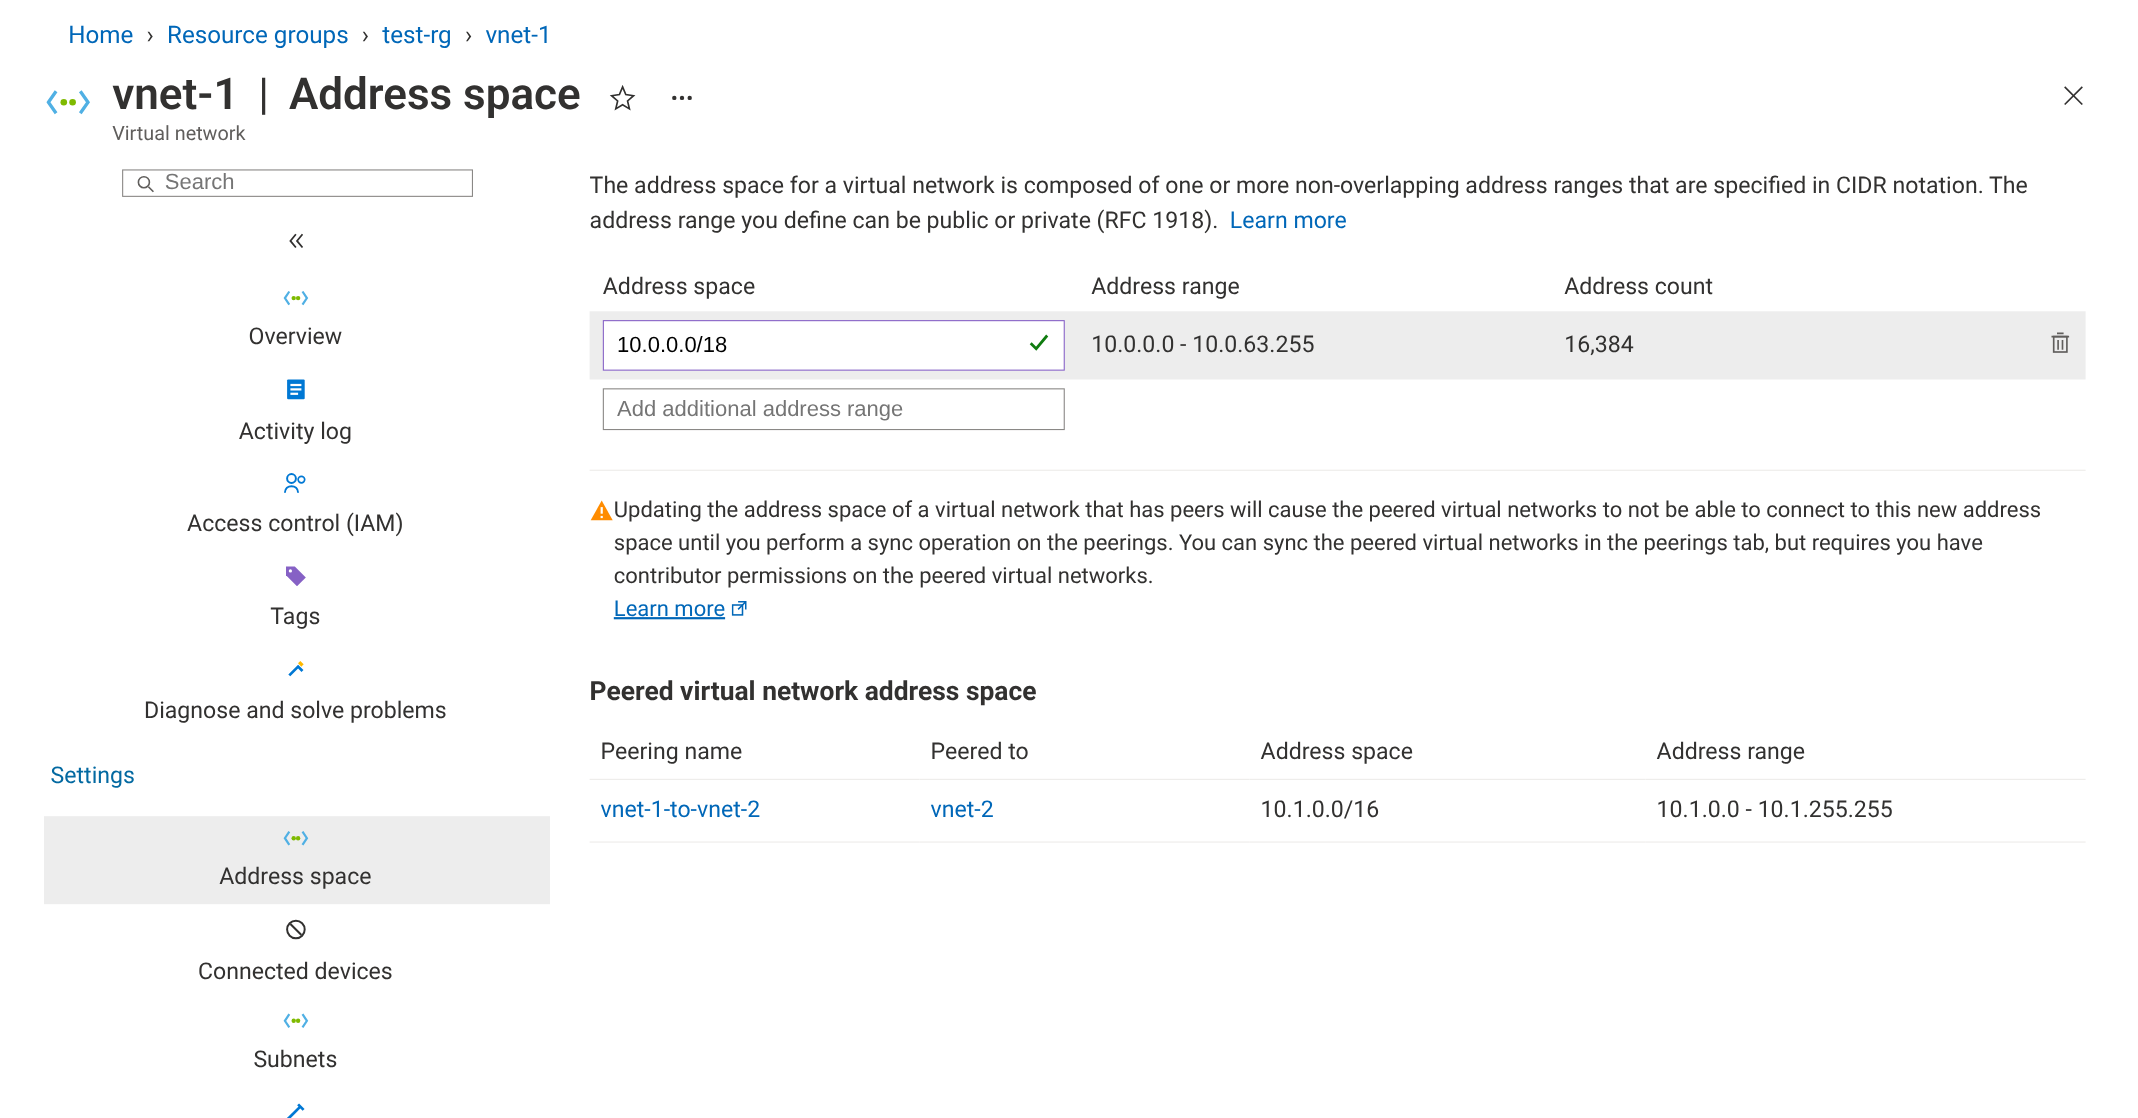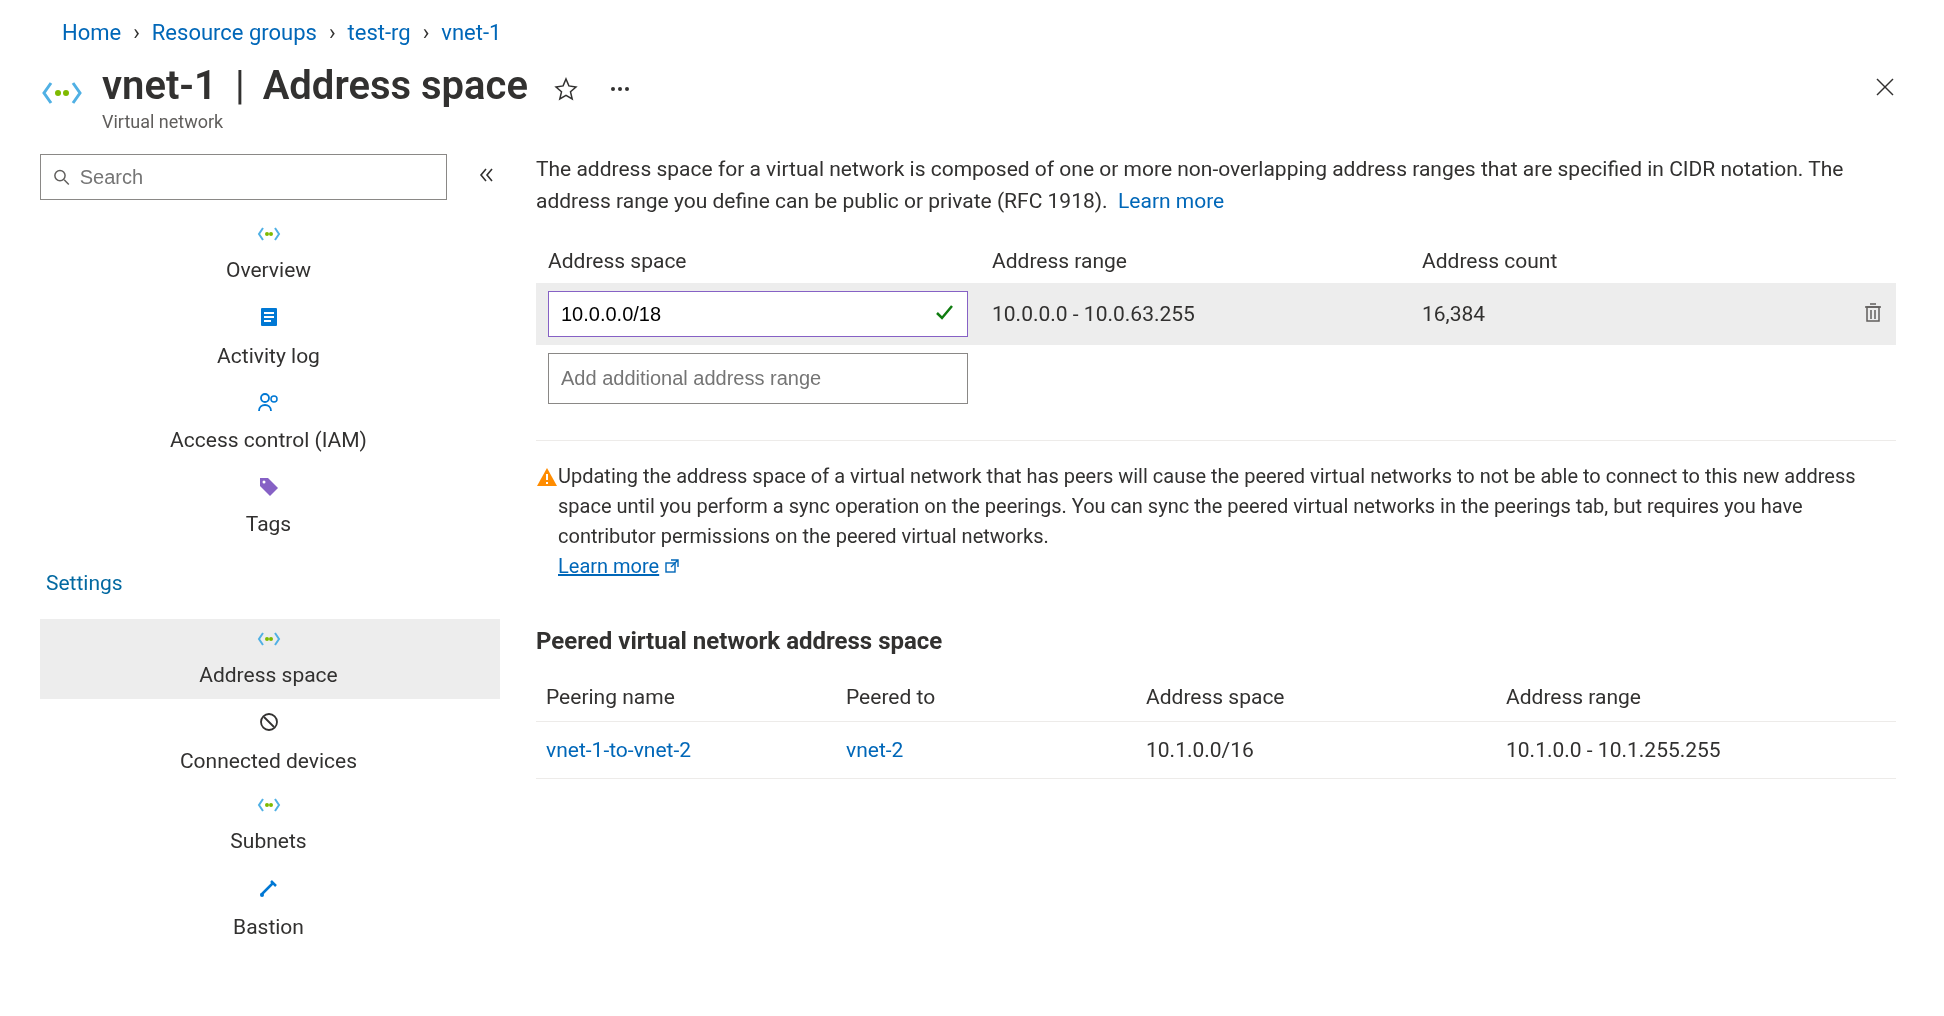--- a/index.html
+++ b/index.html
@@ -31,21 +31,21 @@
   .title-actions { display:flex; align-items:center; gap:20px; margin-left:2px; margin-top:6px;}
   .icon-btn { background:none; border:none; cursor:pointer; padding:6px; color:#323130; display:flex; align-items:center;}
   .close-btn { margin-left:auto; margin-top:6px; background:none; border:none; cursor:pointer; font-size:28px; color:#323130; padding:4px 8px;}
 
   
   .columns { display:flex; gap:36px; margin-top:22px; }
   .sidebar { width:460px; flex-shrink:0; }
   .main { flex:1; min-width:0; padding-right:8px;}
 
   
-  .search-wrap { display:flex; align-items:center; gap:27px; margin-bottom:14px;}
+  .search-wrap { display:flex; align-items:center; gap:27px; margin-bottom:14px;flex-direction:column;}
   .search-box { flex:1; border:1px solid #8a8886; height:46px; display:flex; align-items:center; padding:0 12px; gap:10px; }
   .search-box input { border:none; outline:none; font-size:20px; width:100%; background:transparent;}
   .collapse-caret { color:#323130; cursor:pointer; padding:4px;}
 
   
   .nav-item { display:flex; align-items:center; gap:16px; padding:12px 12px 12px 6px; cursor:pointer; font-size:21px; border-left:3px solid transparent;flex-direction:column;}
   .nav-item.active { background:#ededed; }
   .nav-item .nav-icon { width:28px; display:flex; justify-content:center; }
   .section-label { font-size:21px; color:#0369a1; padding:22px 0 24px 6px; border-top:1px solid transparent;}
 
@@ -54,21 +54,21 @@
   .addr-table { width:100%; border-collapse:collapse; }
   .addr-table th { text-align:left; font-weight:400; font-size:21px; padding:10px 12px; color:#323130;}
   .addr-table .row-hl td { background:#ededed; padding:8px 12px; font-size:21px;}
   .addr-input-wrap { display:flex; align-items:center; border:1px solid #8661c5; background:#fff; height:46px; padding:0 12px; width:420px;}
   .addr-input-wrap input { border:none; outline:none; font-size:20px; flex:1; background:transparent;}
   .check-ok { color:#107c10; }
   .delete-cell { width:46px; text-align:center;}
   .trash-btn { background:none; border:none; cursor:pointer; color:#605e5c;}
 
   .add-row td { padding:8px 12px; }
-  .add-input { border:1px solid #8a8886; height:51px; width:420px; padding:0 12px; font-size:20px; color:#605e5c; background:#fff;}
+  .add-input { border:1px solid #8a8886; height:38px; width:420px; padding:0 12px; font-size:20px; color:#605e5c; background:#fff;}
 
   .warn-box { display:flex; margin-top:28px; font-size:20px; line-height:1.5; border-top:1px solid #edebe9; padding-top:20px;}
   .warn-icon { color:#d83b01; flex-shrink:0; margin-top:4px;}
   .learn-inline { color:#0067b8; text-decoration:underline; display:inline-flex; align-items:center; gap:6px;}
 
   .section-h { font-size:24px; margin-top:46px; margin-bottom:18px;}
   .peer-table { width:100%; border-collapse:collapse; }
   .peer-table th { text-align:left; font-weight:400; font-size:21px; padding:12px 10px; border-bottom:1px solid #edebe9; color:#323130;}
   .peer-table td { padding:16px 10px; font-size:21px; border-bottom:1px solid #edebe9;}
 </style>
@@ -177,20 +177,29 @@
     </div>
     <div class="nav-item">
       <span class="nav-icon">
         <svg width="22" height="20" viewBox="0 0 22 20">
             <path d="M2 2h8l10 10-8 8L2 10z" fill="#8661c5"></path>
             <circle cx="6" cy="6" r="1.5" fill="#fff"></circle>
           </svg>
       </span>
       <span>Tags</span>
     </div>
+    <div class="nav-item">
+      <span class="nav-icon">
+        <svg width="22" height="22" viewBox="0 0 22 22">
+            <path d="M5 17L13 9l4 4" fill="none" stroke="#0078d4" stroke-width="2.5"></path>
+            <path d="M14 5l3 3" stroke="#ffb900" stroke-width="3"></path>
+          </svg>
+      </span>
+      <span>Diagnose and solve problems</span>
+    </div>
 
     <div class="section-label">Settings</div>
 
     <div class="nav-item active">
       <span class="nav-icon">
         <svg width="24" height="16" viewBox="0 0 24 16">
             <polyline points="6,2 2,8 6,14" fill="none" stroke="#50b0e4" stroke-width="2"></polyline>
             <polyline points="18,2 22,8 18,14" fill="none" stroke="#50b0e4" stroke-width="2"></polyline>
             <circle cx="10" cy="8" r="2" fill="#7fba00"></circle>
             <circle cx="14" cy="8" r="2" fill="#7fba00"></circle>

